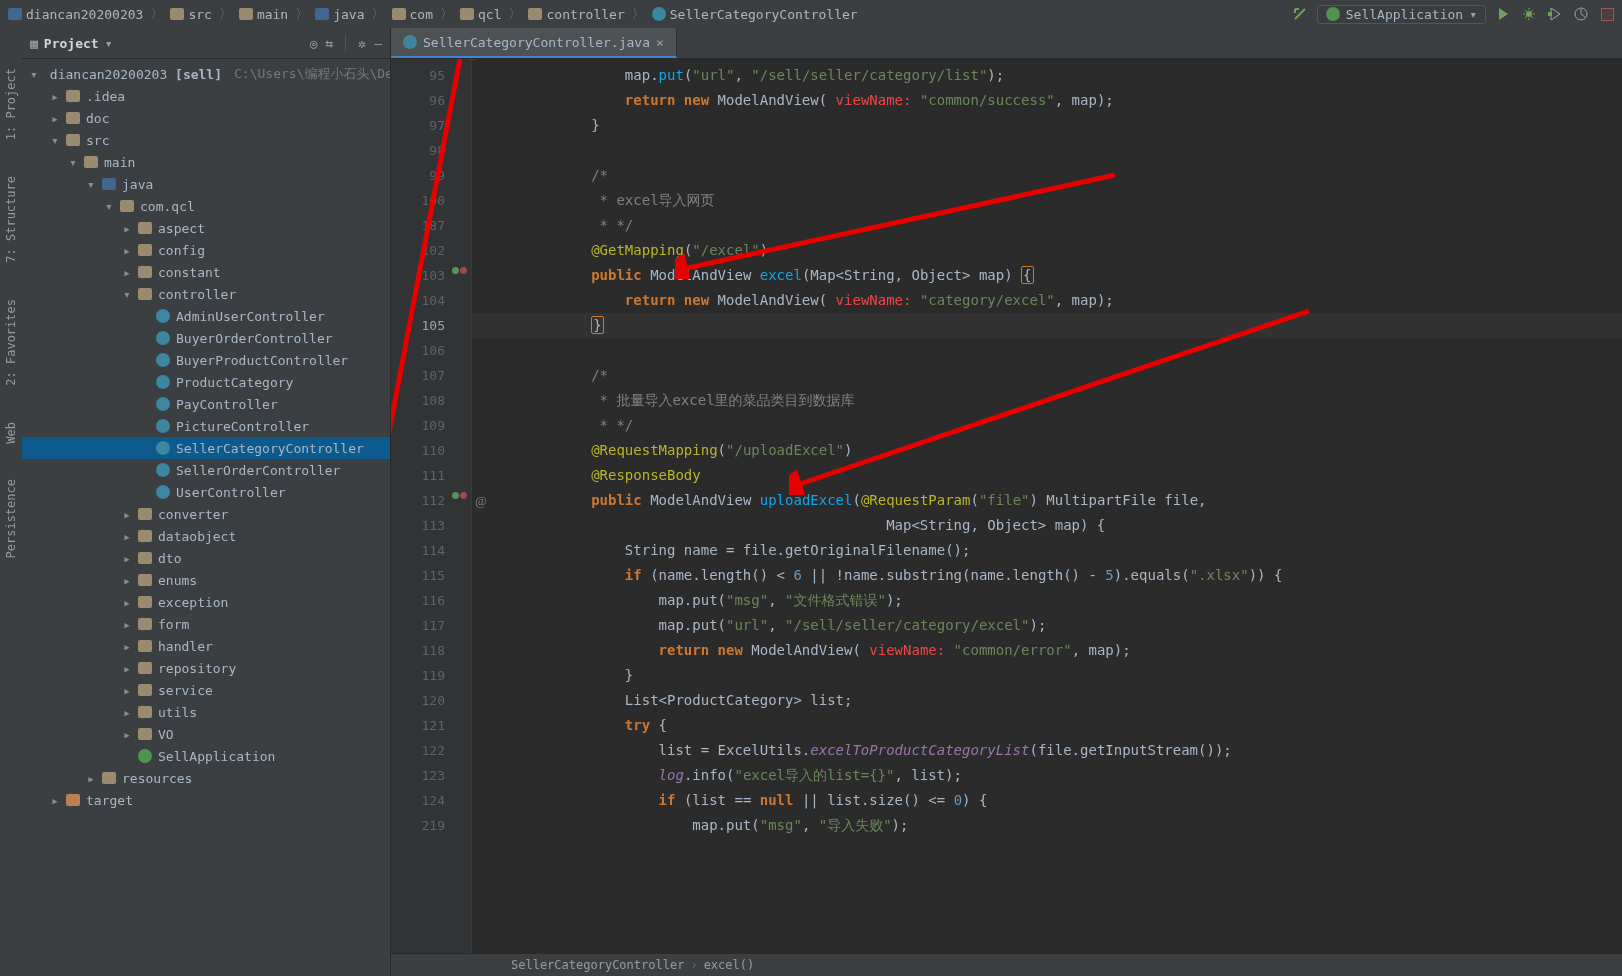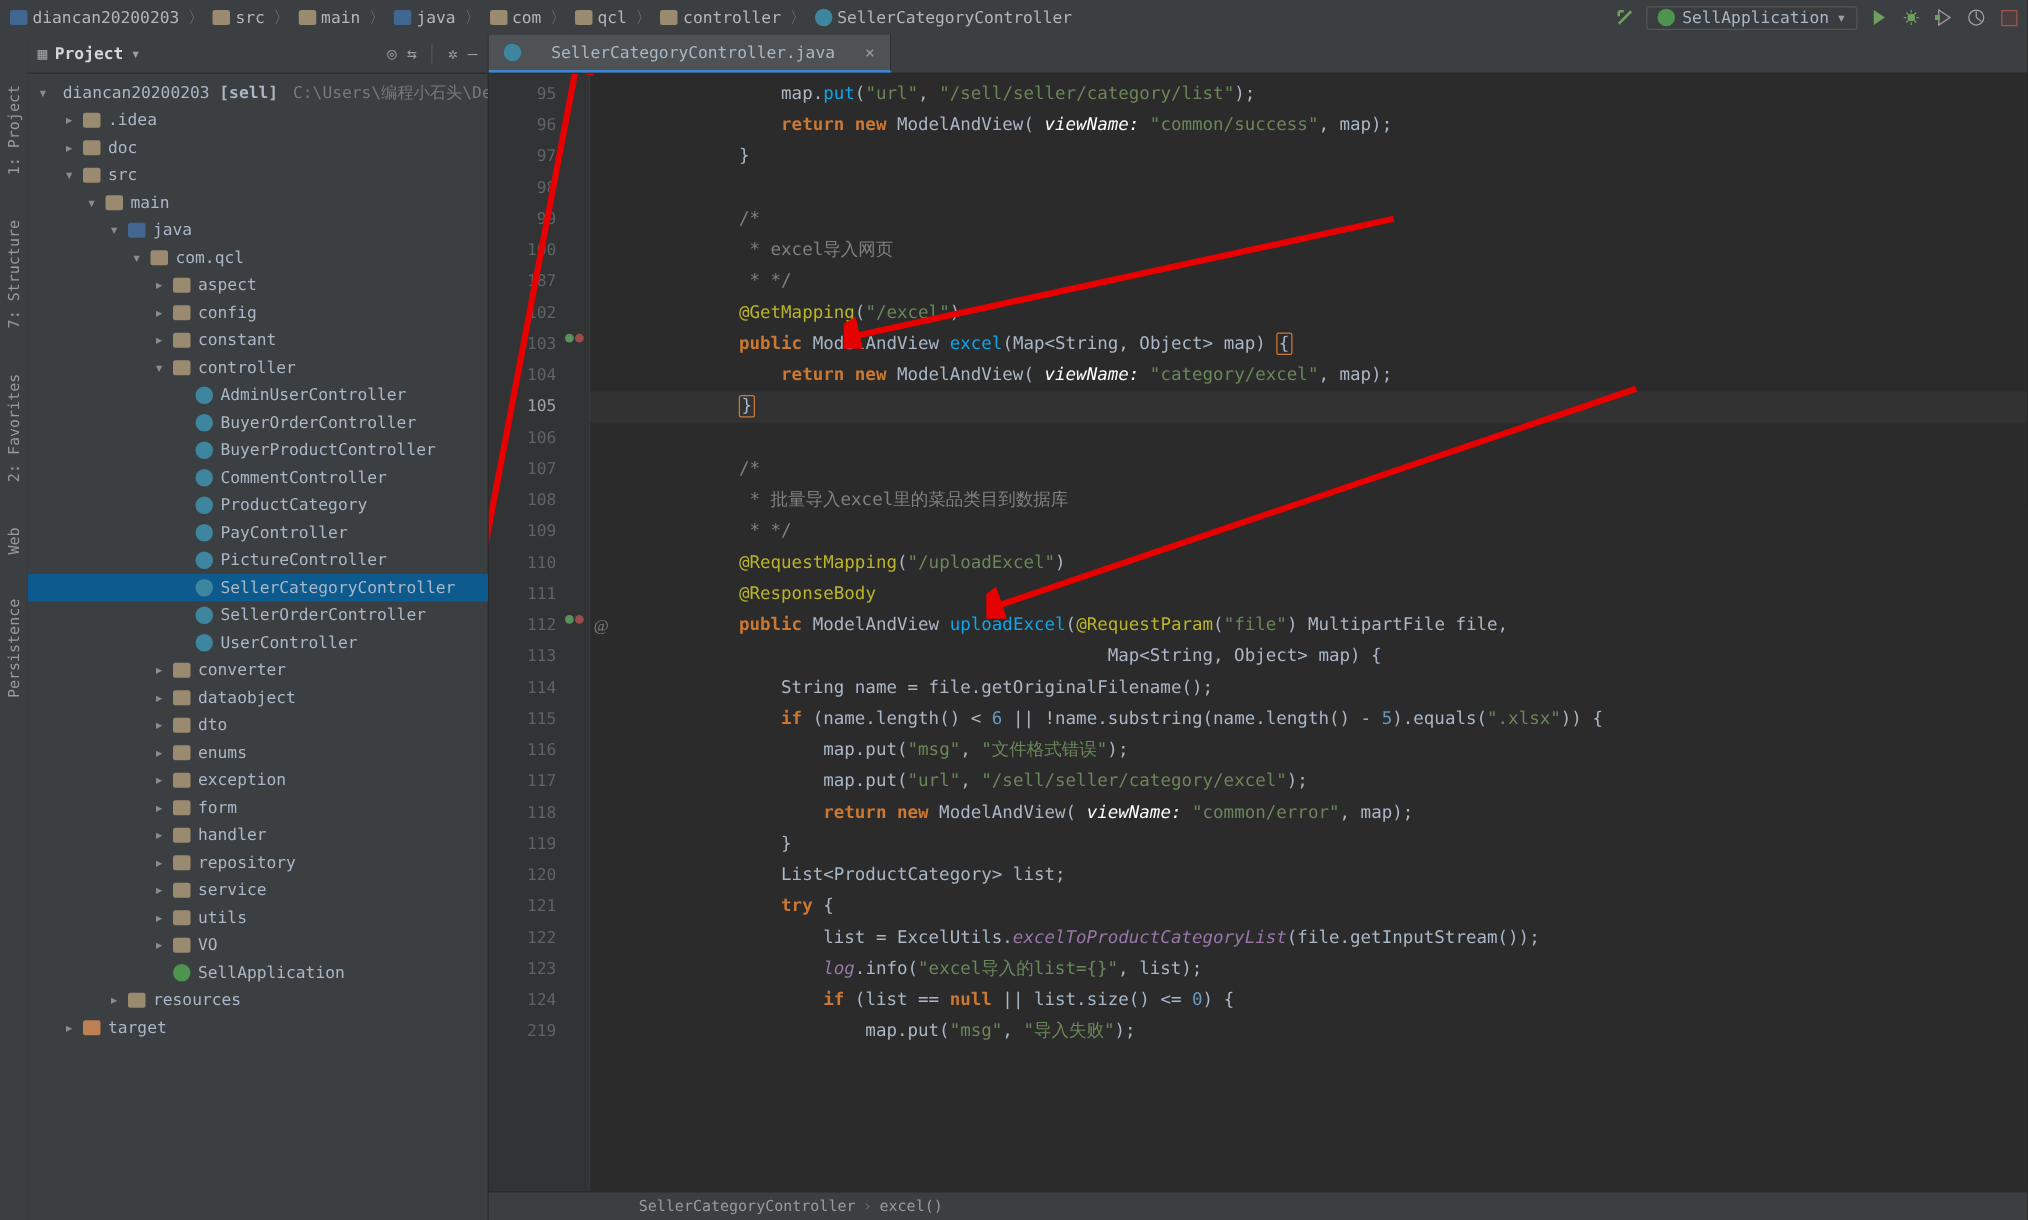--- a/index.html
+++ b/index.html
@@ -32,39 +32,39 @@
 #split{position:absolute;left:22px;top:28px;right:0;bottom:0;display:flex;}
 #sidebar{width:368px;background:#3c3f41;border-right:1px solid #2a2a2a;display:flex;flex-direction:column;}
 #tree{flex:1;overflow:auto;padding:4px 0 4px 0;}
 .node{display:flex;align-items:center;gap:6px;height:22px;padding-left:var(--ind,8px);cursor:pointer;white-space:nowrap;}
 .node.selected{background:#0d5a8e;}
 .node .arrow{width:10px;color:#8c8c8c;display:inline-block;text-align:center;}
 .node .dim{color:#787878;margin-left:6px;}
 
 #editor-pane{flex:1;display:flex;flex-direction:column;min-width:0;}
 #tabs{height:30px;background:#3c3f41;display:flex;align-items:stretch;border-bottom:1px solid #2a2a2a;}
-.tab{display:flex;align-items:center;gap:24px;padding:0 12px;background:#4e5254;border-right:1px solid #2e2f30;border-bottom:2px solid #3e86d1;cursor:pointer;}
+.tab{display:flex;align-items:center;gap:6px;padding:0 12px;background:#4e5254;border-right:1px solid #2e2f30;border-bottom:2px solid #3e86d1;cursor:pointer;}
 .tab .close{color:#9e9e9e;cursor:pointer;}
 #code-wrap{flex:1;display:flex;position:relative;overflow:hidden;background:#2b2b2b;justify-content:center;}
 #gutter{width:80px;background:#313335;border-right:1px solid #3a3a3a;padding-top:4px;}
 #gutter .ln{height:25px;line-height:25px;text-align:right;padding-right:26px;color:#606366;font-family:Consolas,monospace;font-size:13px;position:relative;}
 #gutter .ln.hl{color:#a4a4a4;}
 #gutter .ln .gi{position:absolute;right:4px;top:4px;display:flex;gap:1px;}
 #gutter .ln .gi span{width:7px;height:7px;border-radius:50%;}
 #code{flex:1;padding-top:4px;font-family:Consolas,"Microsoft YaHei",monospace;font-size:14px;line-height:25px;white-space:pre;position:relative;}
 .row{height:25px;padding-left:18px;}
 .row.current{background:#323232;}
 
 .kw{color:#cc7832;font-weight:bold;}
 .str{color:#6a8759;}
 .ann{color:#bbb529;}
 .cmt{color:#808080;}
 .num{color:#6897bb;}
 .fn{color:#0ea5e9;}
-.param{color:#ffffff;font-style:italic;}
+.param{color:#ef4444;}
 .type{color:#a9b7c6;}
 .it{font-style:italic;color:#9876aa;}
 .brace-hl{border:1px solid #cc7832;border-radius:2px;padding:0 1px;}
 
 #editor-crumb{height:22px;background:#3c3f41;border-top:1px solid #2a2a2a;display:flex;align-items:center;padding-left:120px;color:#9a9a9a;font-size:12px;}
 
 .arrow-svg{position:absolute;pointer-events:none;}
 
 #sidebar::-webkit-scrollbar,#tree::-webkit-scrollbar{width:10px;}
 #tree::-webkit-scrollbar-thumb{background:#555;border-radius:5px;}
@@ -242,25 +242,20 @@
         </div>
         <div class="node" style="--ind: 118px;">
           <span class="arrow"></span>
           <span class="g class"></span>
           <span>BuyerOrderController</span>
         </div>
         <div class="node" style="--ind: 118px;">
           <span class="arrow"></span>
           <span class="g class"></span>
           <span>BuyerProductController</span>
-        </div>
-        <div class="node" style="--ind: 118px;">
-          <span class="arrow"></span>
-          <span class="g class"></span>
-          <span>CommentController</span>
         </div>
         <div class="node" style="--ind: 118px;">
           <span class="arrow"></span>
           <span class="g class"></span>
           <span>ProductCategory</span>
         </div>
         <div class="node" style="--ind: 118px;">
           <span class="arrow"></span>
           <span class="g class"></span>
           <span>PayController</span>

